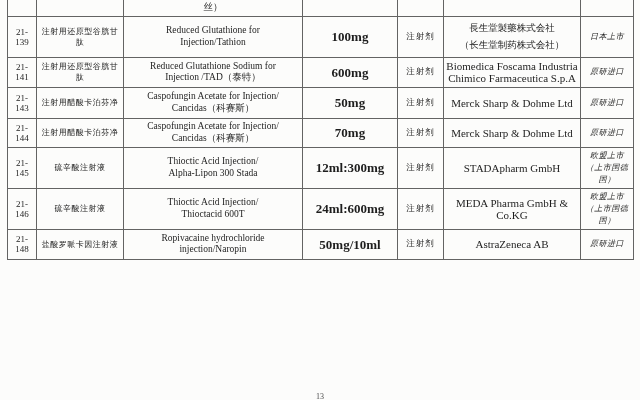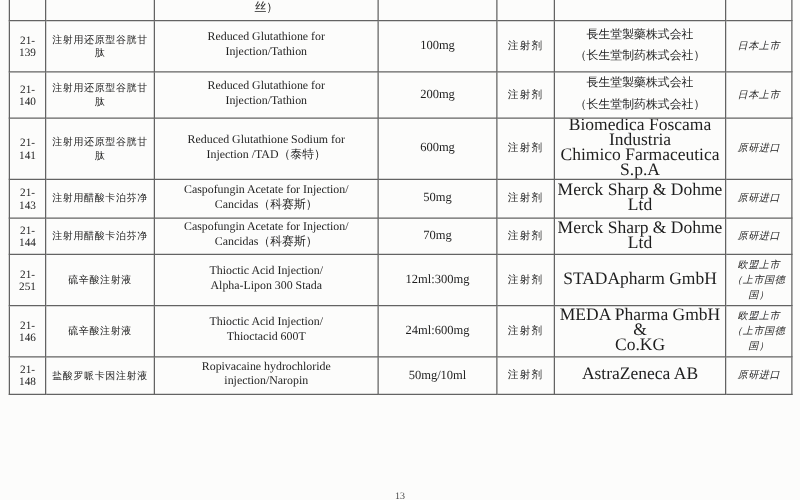--- a/index.html
+++ b/index.html
@@ -23,23 +23,23 @@
     text-align: center;
     vertical-align: middle;
     padding: 0 2px;
     white-space: pre-line;
     overflow: hidden;
   }
   .doc-table tr.partial td { border-top: none; }
   .c-id   { font-size: 9px; }
   .c-cn   { font-size: 8px;  letter-spacing: 0.5px; line-height: 11px; }
   .c-en   { font-size: 9.5px; line-height: 11.5px; }
-  .c-spec { font-size: 10px;  line-height: 11px; }
+  .c-spec { font-size: 13px;  line-height: 11px; font-weight: bold; }
   .c-form { font-size: 8.5px; letter-spacing: 1px; }
-  .c-comp { font-size: 14px;  line-height: 12px; }
+  .c-comp { font-size: 11px;  line-height: 12px; }
   .c-comp.wide-leading { line-height: 17px; font-size: 9.5px; }
   .c-status { font-size: 8px; letter-spacing: 0.5px; line-height: 12px; font-style: italic; }
   .page-num {
     position: absolute;
     left: 0; top: 392px; width: 640px;
     text-align: center;
     font-size: 8px;
     color: #4b4b4b;
   }
 </style>
@@ -71,32 +71,20 @@
       <td class="c-cn">注射用还原型谷胱甘
 肽</td>
       <td class="c-en">Reduced Glutathione for
 Injection/Tathion</td>
       <td class="c-spec">100mg</td>
       <td class="c-form">注射剂</td>
       <td class="c-comp wide-leading">長生堂製藥株式会社
 （长生堂制药株式会社）</td>
       <td class="c-status">日本上市</td>
     </tr>
-    <tr style="height:37px">
-      <td class="c-id">21-140</td>
-      <td class="c-cn">注射用还原型谷胱甘
-肽</td>
-      <td class="c-en">Reduced Glutathione for
-Injection/Tathion</td>
-      <td class="c-spec">200mg</td>
-      <td class="c-form">注射剂</td>
-      <td class="c-comp wide-leading">長生堂製藥株式会社
-（长生堂制药株式会社）</td>
-      <td class="c-status">日本上市</td>
-    </tr>
     <tr style="height:30px">
       <td class="c-id">21-141</td>
       <td class="c-cn">注射用还原型谷胱甘
 肽</td>
       <td class="c-en">Reduced Glutathione Sodium for
 Injection /TAD（泰特）</td>
       <td class="c-spec">600mg</td>
       <td class="c-form">注射剂</td>
       <td class="c-comp">Biomedica Foscama Industria
 Chimico Farmaceutica S.p.A</td>
@@ -116,21 +104,21 @@
       <td class="c-id">21-144</td>
       <td class="c-cn">注射用醋酸卡泊芬净</td>
       <td class="c-en">Caspofungin Acetate for Injection/
 Cancidas（科赛斯）</td>
       <td class="c-spec">70mg</td>
       <td class="c-form">注射剂</td>
       <td class="c-comp">Merck Sharp &amp; Dohme Ltd</td>
       <td class="c-status">原研进口</td>
     </tr>
     <tr style="height:41px">
-      <td class="c-id">21-251</td>
+      <td class="c-id">21-145</td>
       <td class="c-cn">硫辛酸注射液</td>
       <td class="c-en">Thioctic Acid Injection/
 Alpha-Lipon 300 Stada</td>
       <td class="c-spec">12ml:300mg</td>
       <td class="c-form">注射剂</td>
       <td class="c-comp">STADApharm GmbH</td>
       <td class="c-status">欧盟上市
 （上市国德
 国）</td>
     </tr>

